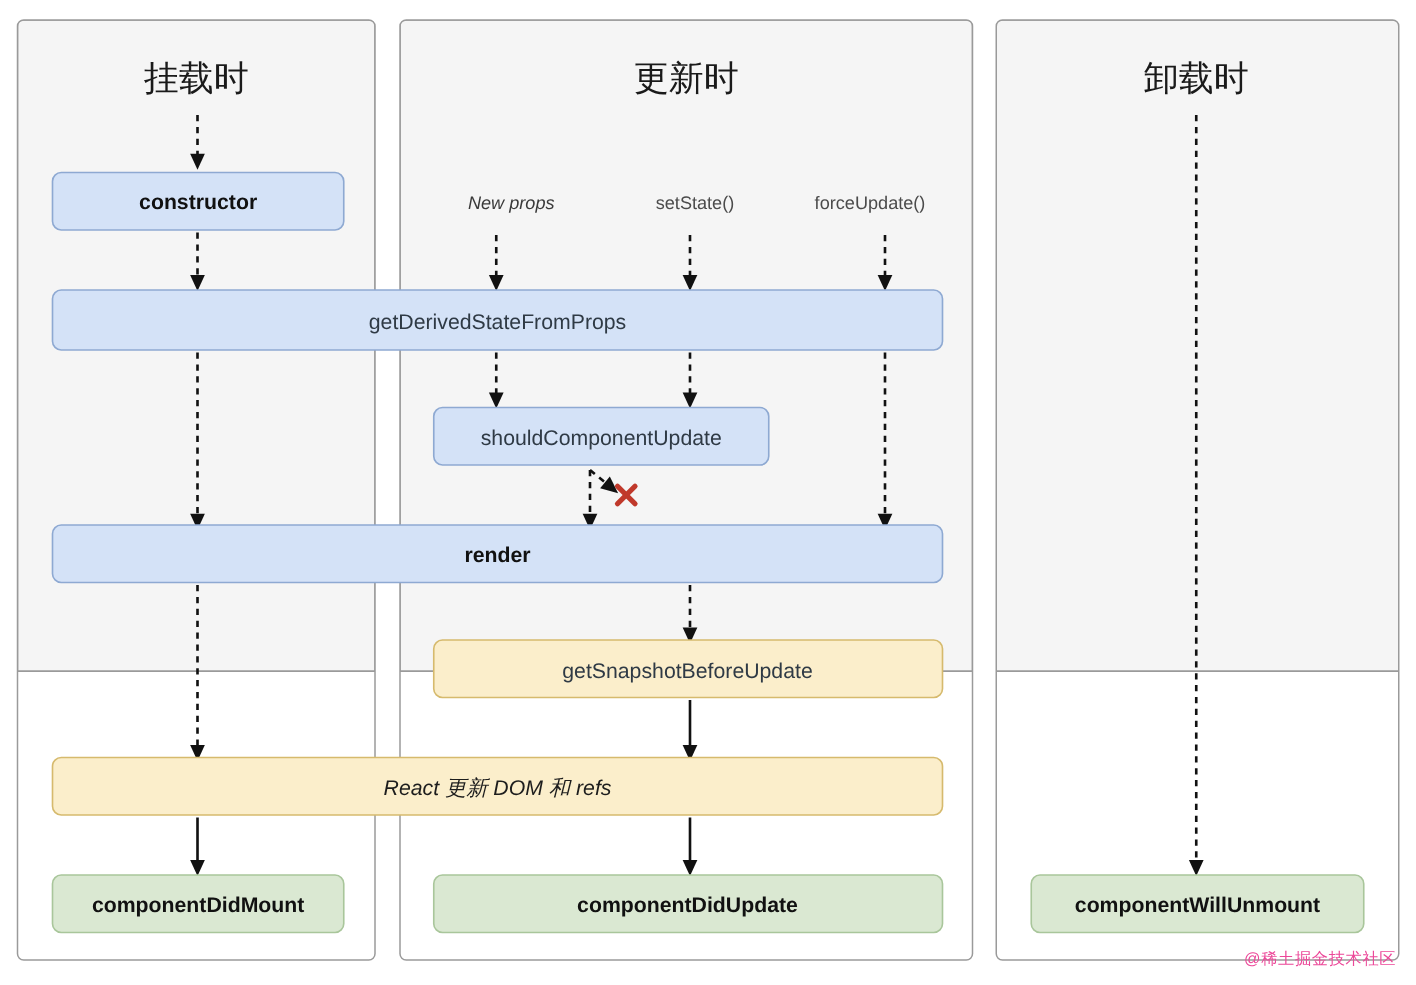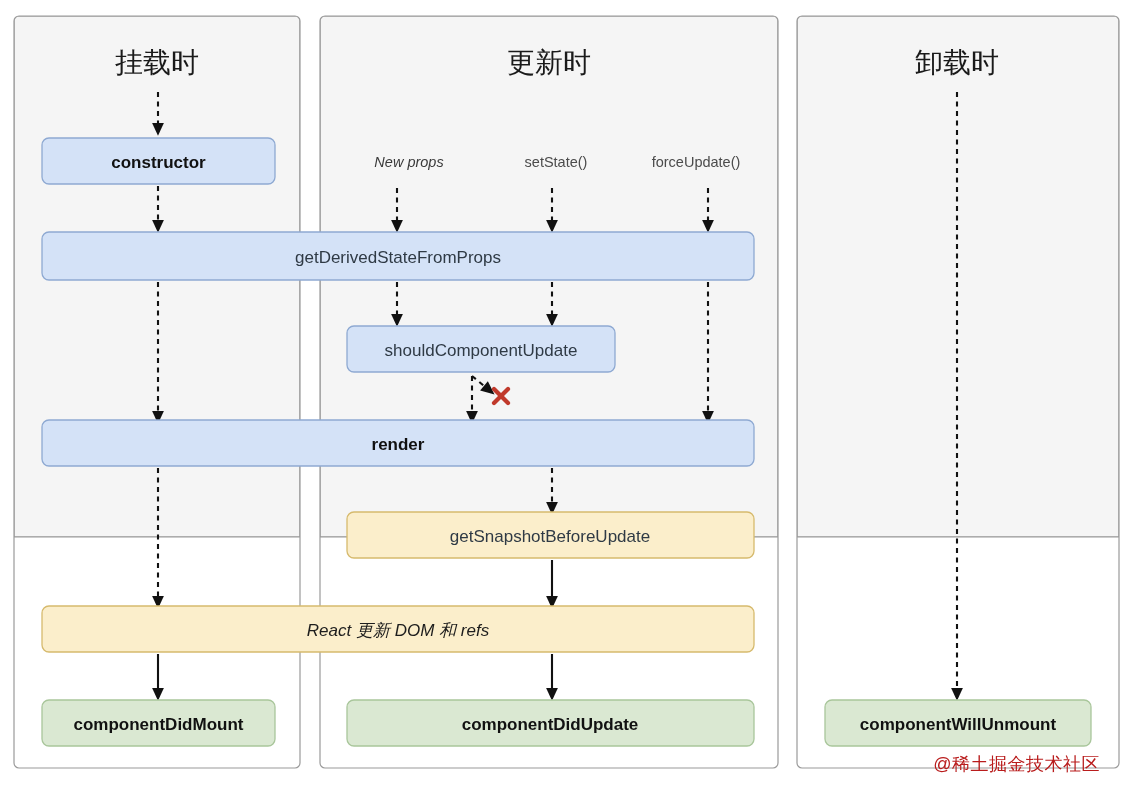--- a/index.html
+++ b/index.html
@@ -92,24 +92,24 @@
     stroke-width: 2.1;
     fill: none;
   }
   .xmark {
     stroke: #c0392b;
     stroke-width: 4.2;
     stroke-linecap: round;
   }
   .watermark {
     position: absolute;
-    right: 33px;
+    right: 16px;
     bottom: 12px;
-    font-size: 18px;
-    color: #b91c1c;
+    font-size: 13px;
+    color: #ec4899;
     font-family: "Liberation Sans", "DejaVu Sans", sans-serif;
     letter-spacing: 0.5px;
     white-space: nowrap;
   }
 </style>
 </head>
 <body>
 
 <div id="stage">
 

